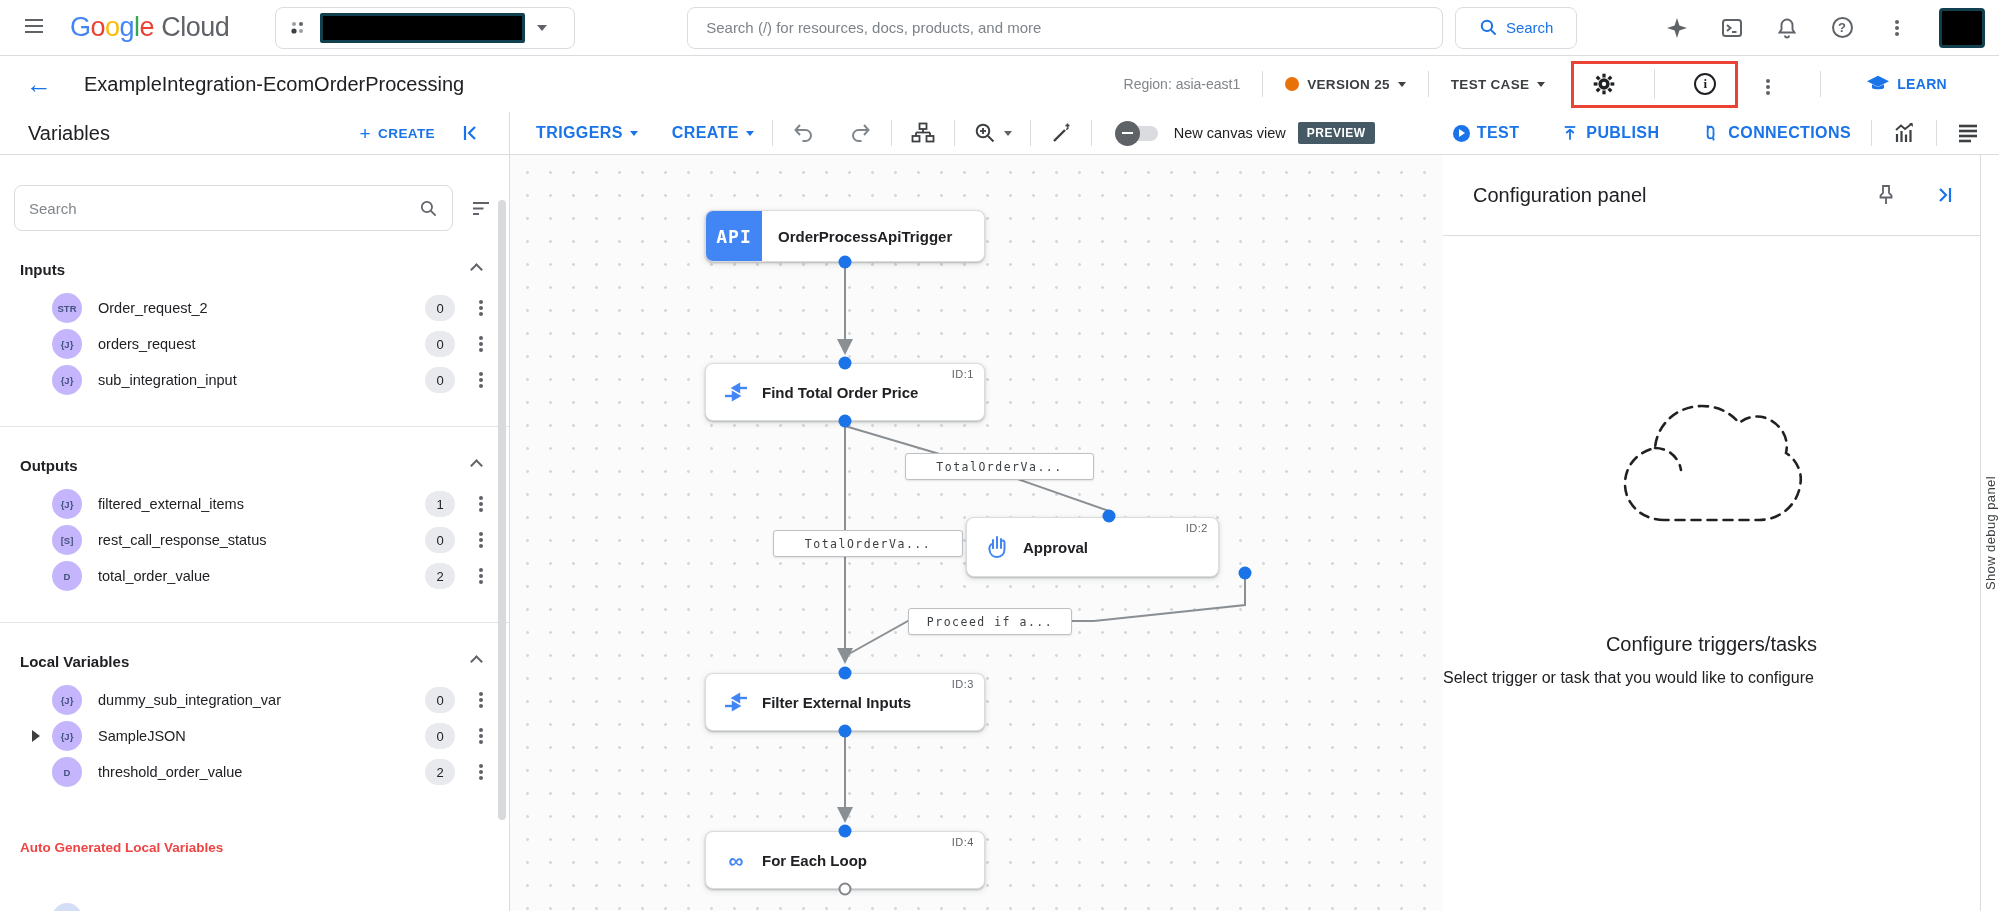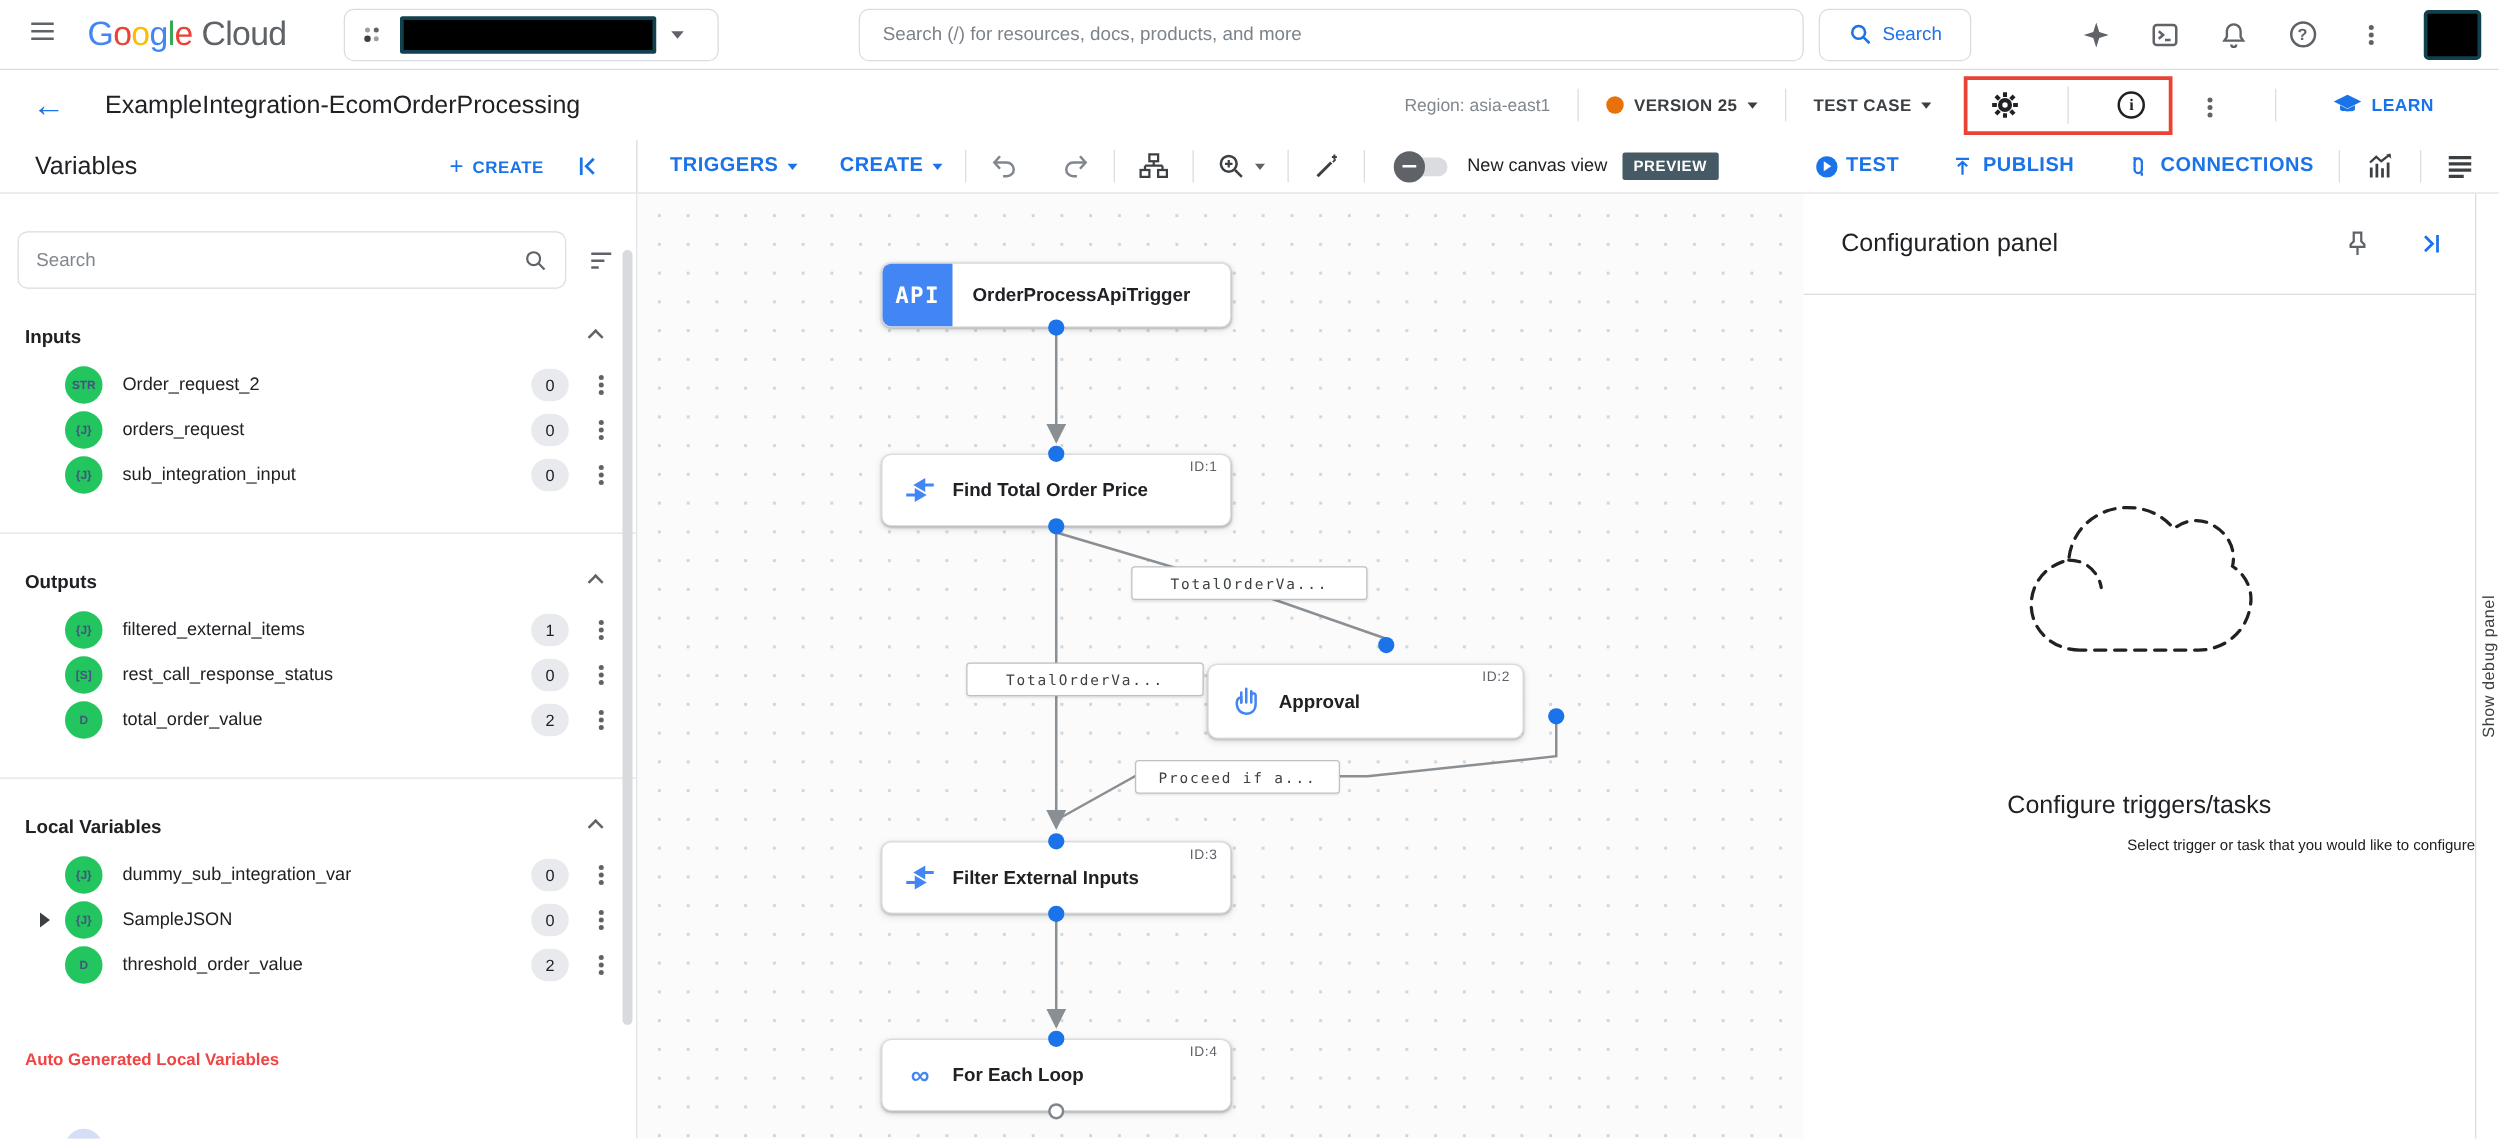--- a/index.html
+++ b/index.html
@@ -79,21 +79,21 @@
   .sb-search input { border:none; outline:none; flex:1; font-size:15px; color:#202124; }
   .sb-search input::placeholder { color:#80868b; }
   .sort-ic { position:absolute; right:18px; top:44px; cursor:pointer; }
   .sec-h { display:flex; align-items:center; margin:30px 28px 0 20px; cursor:pointer; }
   .sec-h span { font-size:15px; font-weight:700; color:#202124; }
   .sec-h .chev-up { margin-left:auto; }
   .rows { margin-top:12px; }
   .row { display:flex; align-items:center; height:36px; padding:0 26px 0 20px; }
   .expander { width:32px; display:flex; justify-content:center; }
   .tri-r { width:0; height:0; border-top:6px solid transparent; border-bottom:6px solid transparent; border-left:8px solid #3c4043; }
-  .pill { width:30px; height:30px; border-radius:50%; background:#22c55e; color:#44537f; font-size:9.5px; font-weight:700; display:flex; align-items:center; justify-content:center; flex:0 0 auto; }
+  .pill { width:30px; height:30px; border-radius:50%; background:#c4b5fd; color:#44537f; font-size:9.5px; font-weight:700; display:flex; align-items:center; justify-content:center; flex:0 0 auto; }
   .rname { margin-left:16px; font-size:14.5px; color:#202124; }
   .count { margin-left:auto; min-width:30px; height:26px; border-radius:13px; background:#e9eaee; color:#202124; font-size:13px; display:flex; align-items:center; justify-content:center; padding:0 9px; }
   .row .kebab { margin-left:24px; cursor:pointer; }
   .sb-div { height:1px; background:#e3e4e6; margin-top:28px; }
   .auto-h { margin:50px 20px 0 20px; font-size:13.5px; font-weight:700; color:#ef4444; }
   .clipped-pill { position:absolute; left:52px; top:748px; width:30px; height:30px; border-radius:50%; background:#d4def5; }
   .sb-scroll { position:absolute; right:3px; top:45px; width:8px; height:620px; border-radius:4px; background:#d8dadd; }
 
   
   #canvas { position:relative; width:933px; height:756px; background-color:#fbfbfb;
@@ -116,21 +116,21 @@
 
   
   #config { position:relative; width:537px; height:756px; background:#fff; }
   .cfg-head { height:81px; border-bottom:1px solid #dadce0; display:flex; align-items:center; padding:0 26px 0 30px; }
   .cfg-title { font-size:20px; color:#202124; }
   .cfg-head .ib { cursor:pointer; display:flex; }
   .pin-ib { margin-left:auto; }
   .col-ib { margin-left:38px; }
   .cloud { position:absolute; left:173px; top:225px; }
   .cfg-empty-title { position:absolute; left:0; top:478px; width:100%; text-align:center; font-size:20px; font-weight:500; color:#202124; }
-  .cfg-empty-sub { position:absolute; left:0; top:514px; width:100%; text-align:right; font-size:12px; color:#202124; }
+  .cfg-empty-sub { position:absolute; left:0; top:514px; width:100%; text-align:left; font-size:16px; color:#202124; }
 
   
   #debug { width:19px; height:756px; border-left:1px solid #dadce0; background:#fff; display:flex; align-items:center; justify-content:center; cursor:pointer; }
   #debug span { writing-mode:vertical-rl; transform:rotate(180deg); font-size:13px; color:#3c4043; letter-spacing:.4px; white-space:nowrap; }
 </style>
 </head>
 <body>
 
 <div id="app">
 
@@ -533,21 +533,21 @@
                 <line x1="14" y1="6" x2="24" y2="6" fill="none"></line>
                 <polygon points="10,6 16,2.5 16,9.5"></polygon>
                 <line x1="2" y1="14" x2="12" y2="14" fill="none"></line>
                 <polygon points="16,14 10,10.5 10,17.5"></polygon>
               </g>
             </svg>
         </span>
         <span class="nlabel">Find Total Order Price</span>
       </div>
 
-      <div class="node" style="left:456px;top:376px;width:253px;height:60px">
+      <div class="node" style="left:456px;top:362px;width:253px;height:60px">
         <span class="node-id">ID:2</span>
         <span class="nicon">
           <svg width="24" height="26" viewBox="0 0 24 26">
               <g fill="none" stroke="#4285f4" stroke-width="2" stroke-linecap="round">
                 <line x1="8" y1="6" x2="8" y2="14"></line>
                 <line x1="12" y1="3" x2="12" y2="14"></line>
                 <line x1="16" y1="5" x2="16" y2="14"></line>
                 <path d="M8 14 V10 C5 10 4 13 4.5 16 C5 20 8 23 12 23 C16.5 23 19.5 20 19.5 15 V8 a1.8 1.8 0 0 0 -3.5 0"></path>
               </g>
             </svg>

